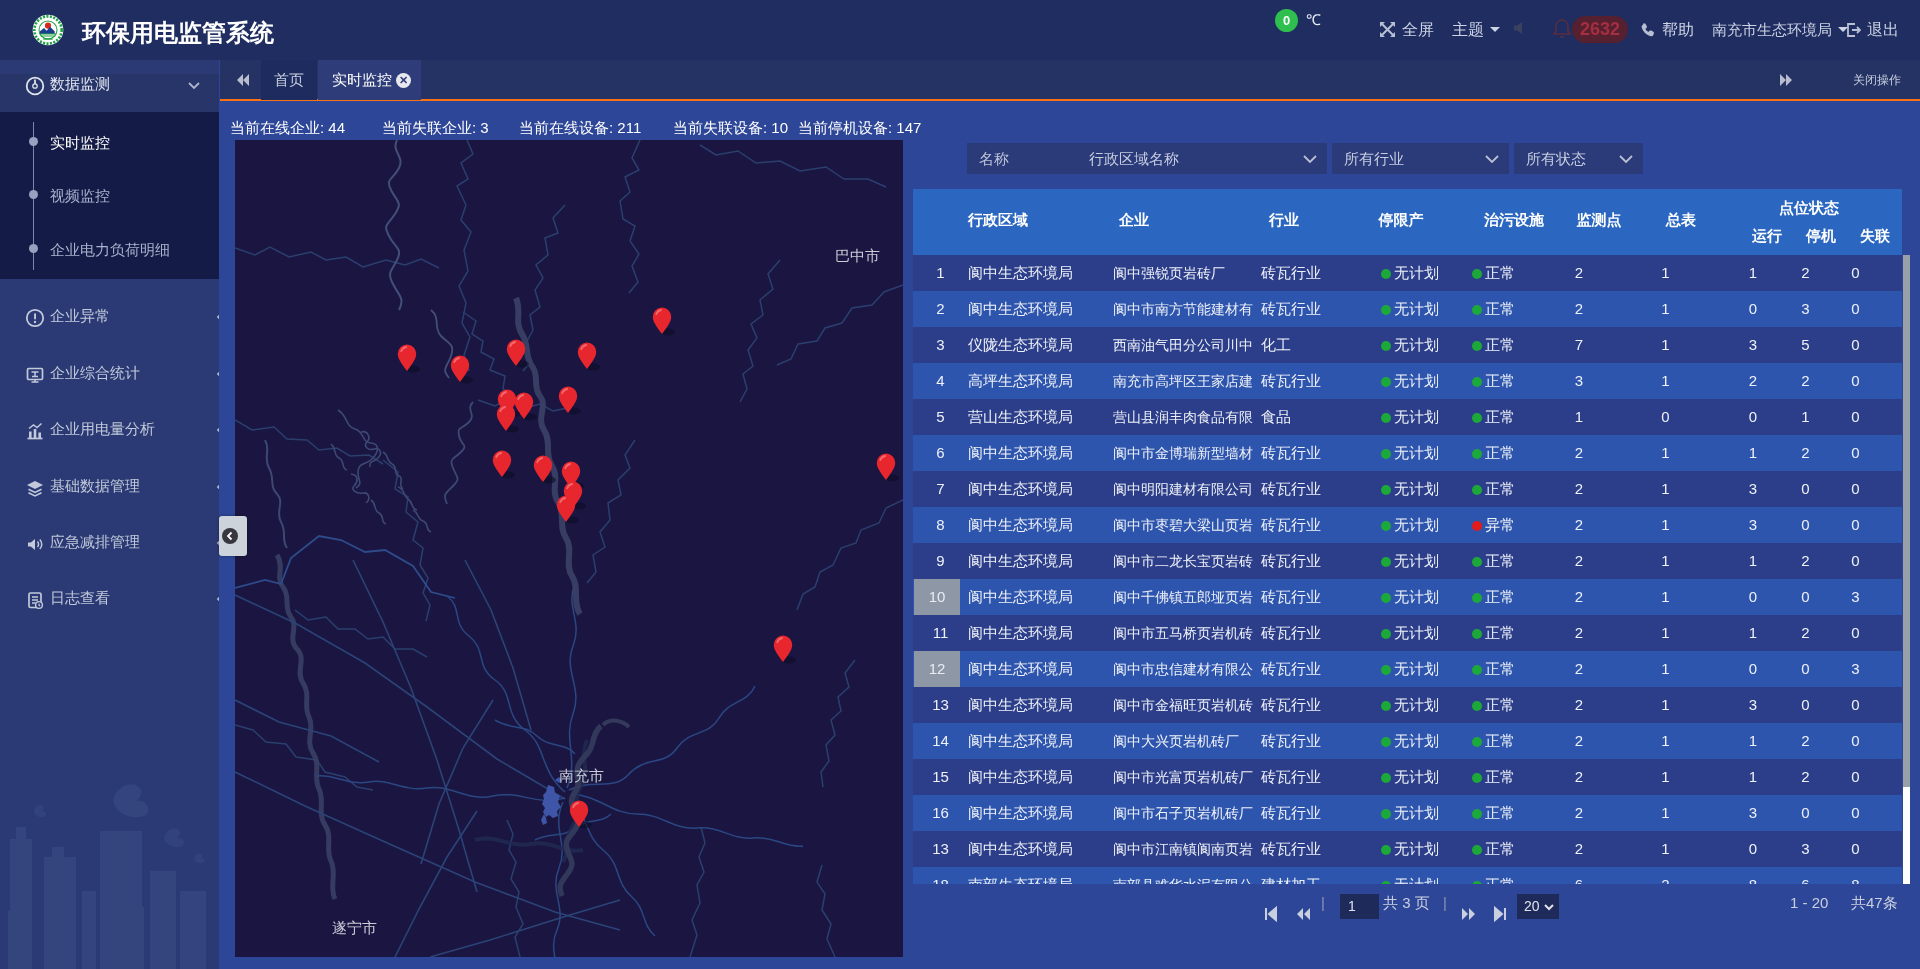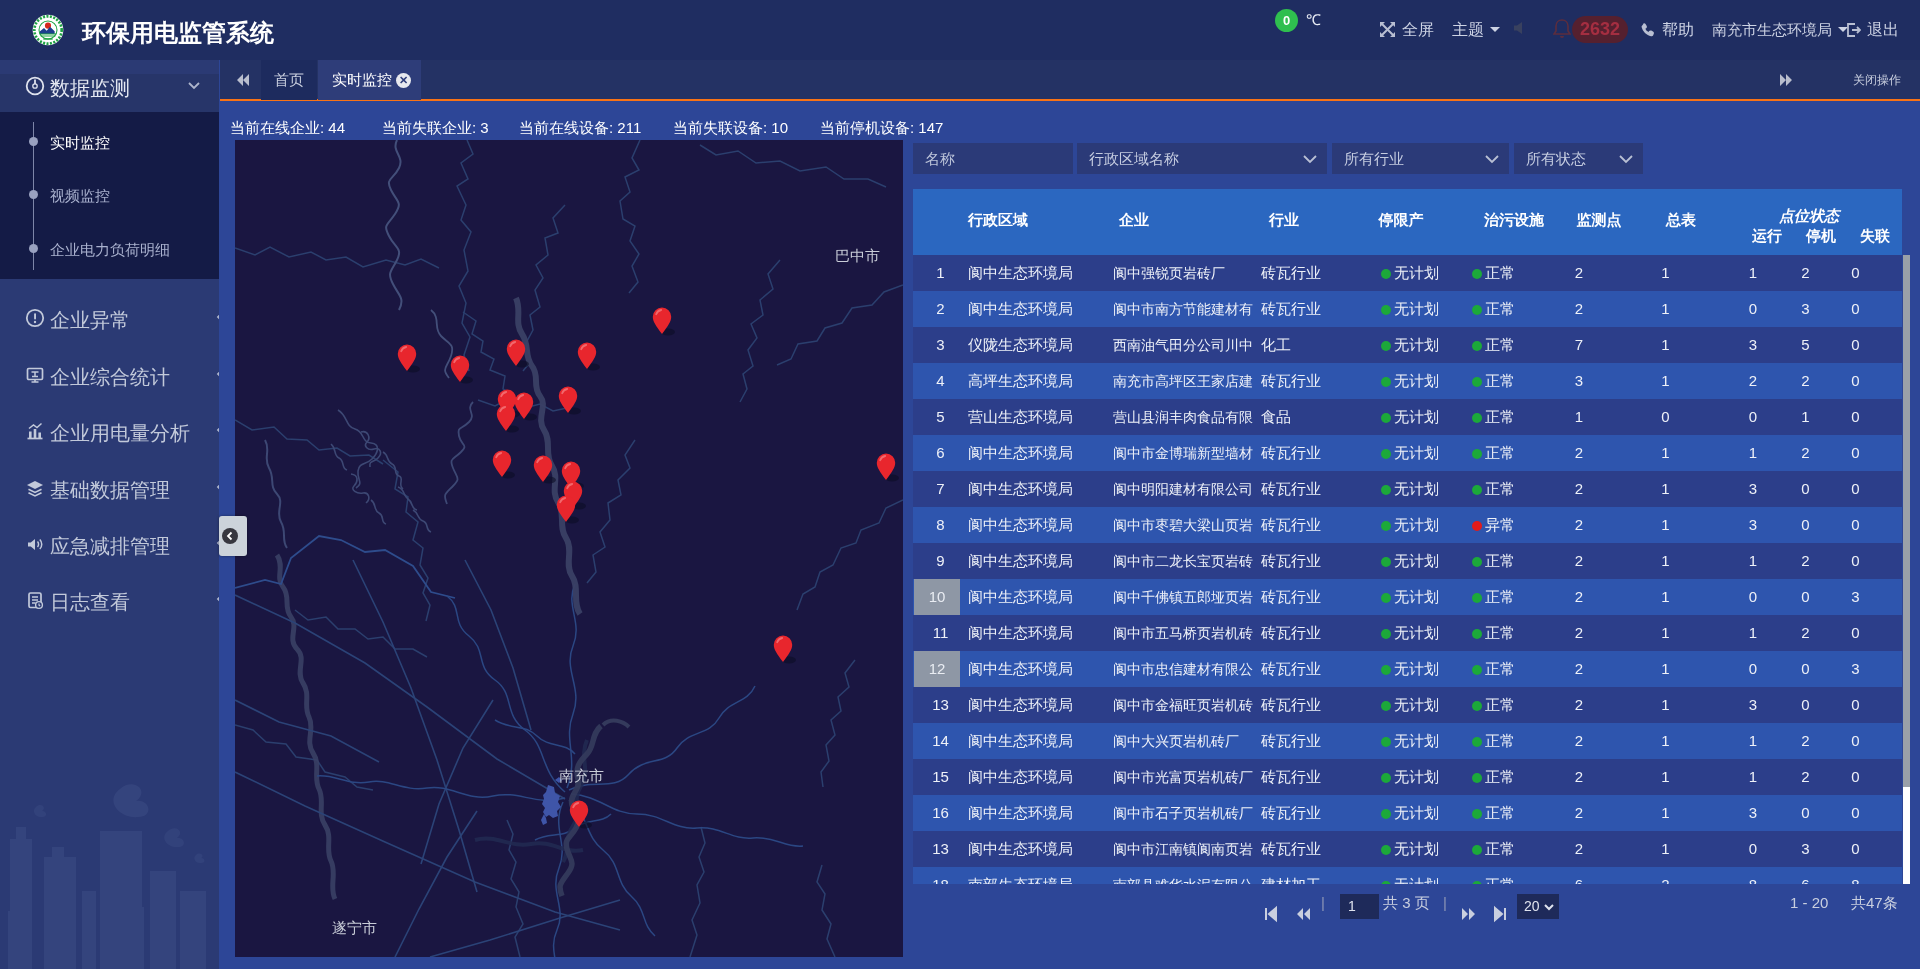--- a/index.html
+++ b/index.html
@@ -24,21 +24,21 @@
 #side{position:absolute;left:0;top:60px;width:219px;height:909px;background:#2b3a74;z-index:20;overflow:hidden}
 #m0{position:absolute;left:0;top:0px;width:219px;height:52px;background:#273569}
 #m0 .mtext{color:#e4e8f2}
 #subwrap{position:absolute;left:0;top:52px;width:219px;height:167px;background:#141b46}
 #subline{position:absolute;left:33px;top:10px;width:1px;height:148px;background:#7d85a8}
 .sub{position:absolute;left:50px;width:160px;font-size:15px;color:#a9b1ce}
 .sub .dt{position:absolute;left:-21px;top:3px;width:9px;height:9px;border-radius:50%;background:#99a1c0}
 .sub.on{color:#fff}
 .mitem{position:absolute;left:0;width:245px;height:40px}
 .micon{position:absolute;left:25px;top:2px}
-.mtext{position:absolute;left:50px;top:1px;font-size:20px;color:#c2c9da}
+.mtext{position:absolute;left:50px;top:1px;font-size:15px;color:#c2c9da}
 .chev{position:absolute;right:21px;top:5px;width:8px;height:12px}
 #skyline{position:absolute;left:0;bottom:0;width:219px;height:190px;opacity:.38}
 
 #tabs{position:absolute;left:220px;top:60px;width:1701px;height:41px;background:#243264;border-bottom:2px solid #f97316;z-index:10}
 .tarr{position:absolute;top:12px;color:#b9bece;font-size:15px}
 #tab1{position:absolute;left:41px;top:0;width:56px;height:40px;background:#1d2b5e;color:#c8cede;font-size:15px;text-align:center;line-height:40px}
 #tab2{position:absolute;left:98px;top:0;width:103px;height:40px;background:#2e3d79;color:#fff;font-size:15px;line-height:40px;padding-left:14px}
 #tclose{position:absolute;right:10px;top:13px;width:15px;height:15px;border-radius:50%;background:#e7e9ee;color:#2e3d79;font-size:11px;font-weight:bold;text-align:center;line-height:15px}
 #closeop{position:absolute;right:20px;top:0;height:41px;line-height:41px;color:#c8cede;font-size:12px}
 
@@ -235,21 +235,21 @@
   <svg class="tarr" style="right:127px" width="16" height="16" viewBox="0 0 16 16">
       <path d="M2 2l6 6-6 6zM8 2l6 6-6 6z" fill="#b9bece"></path>
     </svg>
   <div id="closeop">关闭操作</div>
 </div>
 
 <div class="stat" style="left:230px">当前在线企业: 44</div>
 <div class="stat" style="left:382px">当前失联企业: 3</div>
 <div class="stat" style="left:519px">当前在线设备: 211</div>
 <div class="stat" style="left:673px">当前失联设备: 10</div>
-<div class="stat" style="left:820px">当前停机设备: 147</div>
+<div class="stat" style="left:798px">当前停机设备: 147</div>
 
 <svg id="map" viewBox="0 0 668 817">
   <rect width="668" height="817" fill="#1a1641"></rect>
 
   <g fill="none" stroke="#2b3f6e" stroke-width="1.5">
     <path d="M232 0l6 14-12 9 7 16-11 7 9 19-5 15 10 12-7 18 4 21-9 15 7 17-4 20 8 14-6 18 5 16"></path>
     <path d="M405 0l-8 18 7 12-14 7 5 15-10 9 3 18 12 7-5 15 9 13-7 12 6 16-9 11"></path>
     <path d="M465 5l16 10 22-4 18 12 24-2 20 10 26-4 18 12 24 0 18 8"></path>
     <path d="M0 108l20 7 15-8 19 10 22-5 15 8 20-3 17 10 23-7 19 5 16-6 18 9"></path>
     <path d="M330 65l-12 13 5 15-13 5 3 17-12 10 7 13-8 12 5 17-10 8 3 15-7 13 5 18-8 10"></path>
@@ -420,40 +420,40 @@
       <path d="M0 0C-6.5 -9 -9.2 -12.5 -9.2 -17.3A9.2 9.2 0 1 1 9.2 -17.3C9.2 -12.5 6.5 -9 0 0Z" fill="#e8262d"></path>
       <path d="M-5.8 -19.8a6.5 6.5 0 0 1 5 -4.2" stroke="#f2686c" stroke-width="1.8" fill="none" stroke-linecap="round"></path>
     </g>
 </svg>
 <div id="collapse">
     <div class="cc"><svg width="16" height="16" viewBox="0 0 16 16">
         <path d="M9.5 4.5L6 8l3.5 3.5" stroke="#fff" stroke-width="1.8" fill="none"></path>
       </svg></div>
   </div>
 
-<div class="fbox" style="left:913px;width:160px;color:#bdc5da">名称</div>
+<div class="fbox" style="left:967px;width:160px;color:#bdc5da">名称</div>
 <div class="fbox" style="left:1077px;width:250px">行政区域名称<svg class="fchev" width="14" height="9" viewBox="0 0 14 9">
       <path d="M1 1l6 6 6-6" stroke="#b9c0d4" stroke-width="1.8" fill="none"></path>
     </svg></div>
 <div class="fbox" style="left:1332px;width:177px">所有行业<svg class="fchev" width="14" height="9" viewBox="0 0 14 9">
       <path d="M1 1l6 6 6-6" stroke="#b9c0d4" stroke-width="1.8" fill="none"></path>
     </svg></div>
 <div class="fbox" style="left:1514px;width:129px">所有状态<svg class="fchev" width="14" height="9" viewBox="0 0 14 9">
       <path d="M1 1l6 6 6-6" stroke="#b9c0d4" stroke-width="1.8" fill="none"></path>
     </svg></div>
 
 <div id="thead">
   <span class="th" style="left:85px;top:22px">行政区域</span>
   <span class="th" style="left:221px;top:22px">企业</span>
   <span class="th" style="left:371px;top:22px">行业</span>
   <span class="th" style="left:488px;top:22px">停限产</span>
   <span class="th" style="left:601px;top:22px">治污设施</span>
   <span class="th" style="left:686px;top:22px">监测点</span>
   <span class="th" style="left:768px;top:22px">总表</span>
-  <span class="th" style="left:896px;top:18px;font-style:italic">点位状态</span>
+  <span class="th" style="left:896px;top:10px;">点位状态</span>
   <span class="th" style="left:854px;top:38px">运行</span>
   <span class="th" style="left:908px;top:38px">停机</span>
   <span class="th" style="left:962px;top:38px">失联</span>
 </div>
 
 <div id="tbody">
 <div class="trow rowa">
       <div class="c c1">1</div>
       <div class="c c2">阆中生态环境局</div>
       <div class="c c3">阆中强锐页岩砖厂</div>

